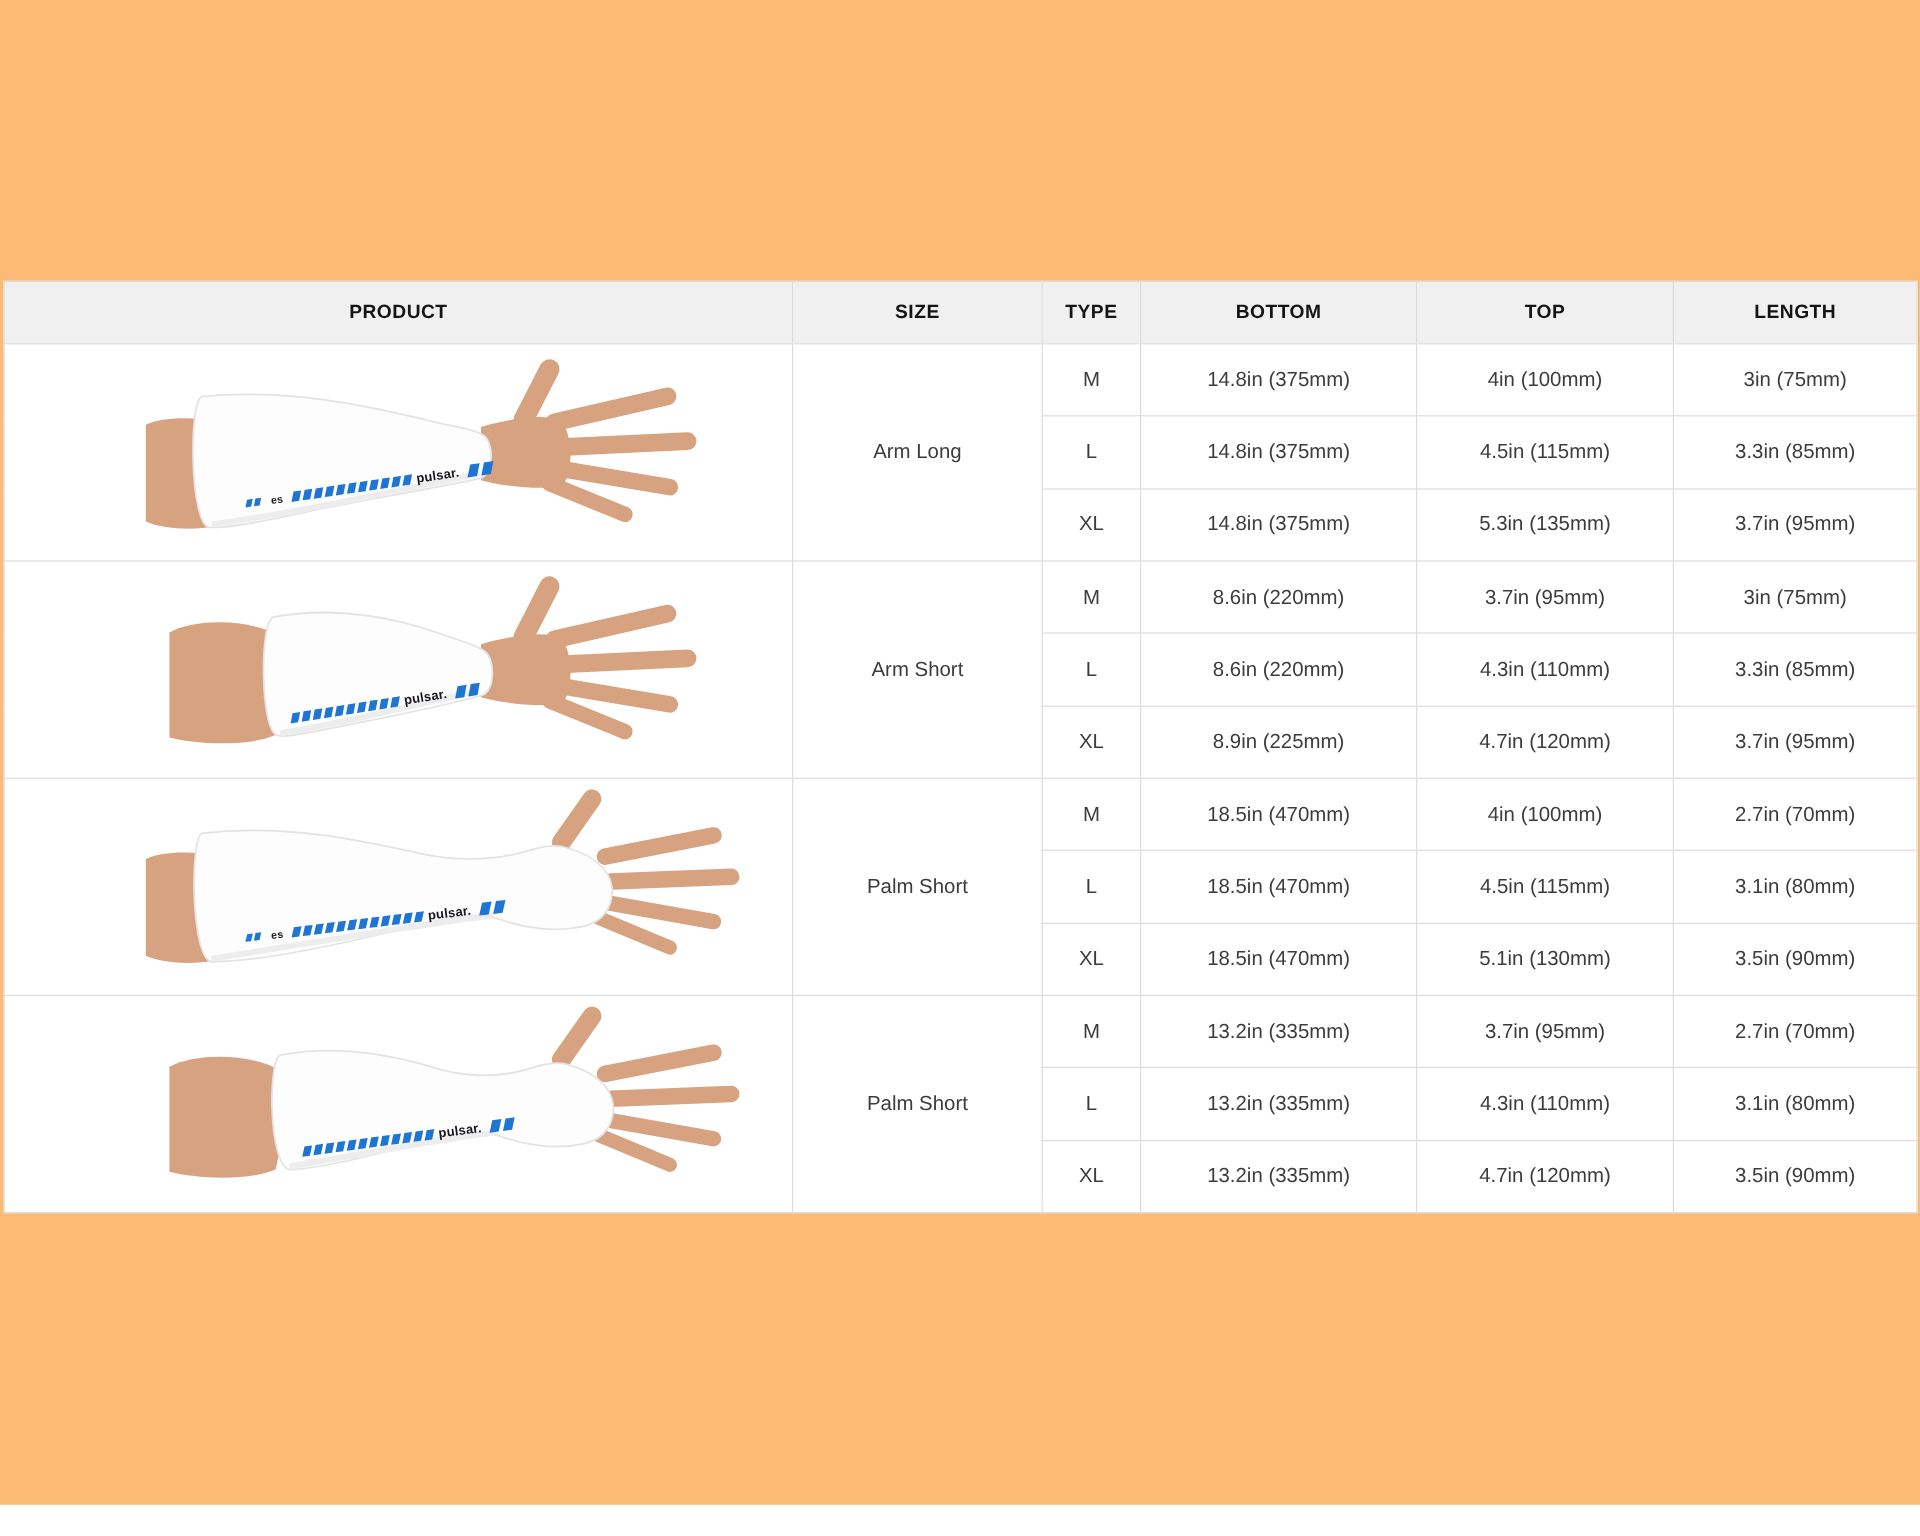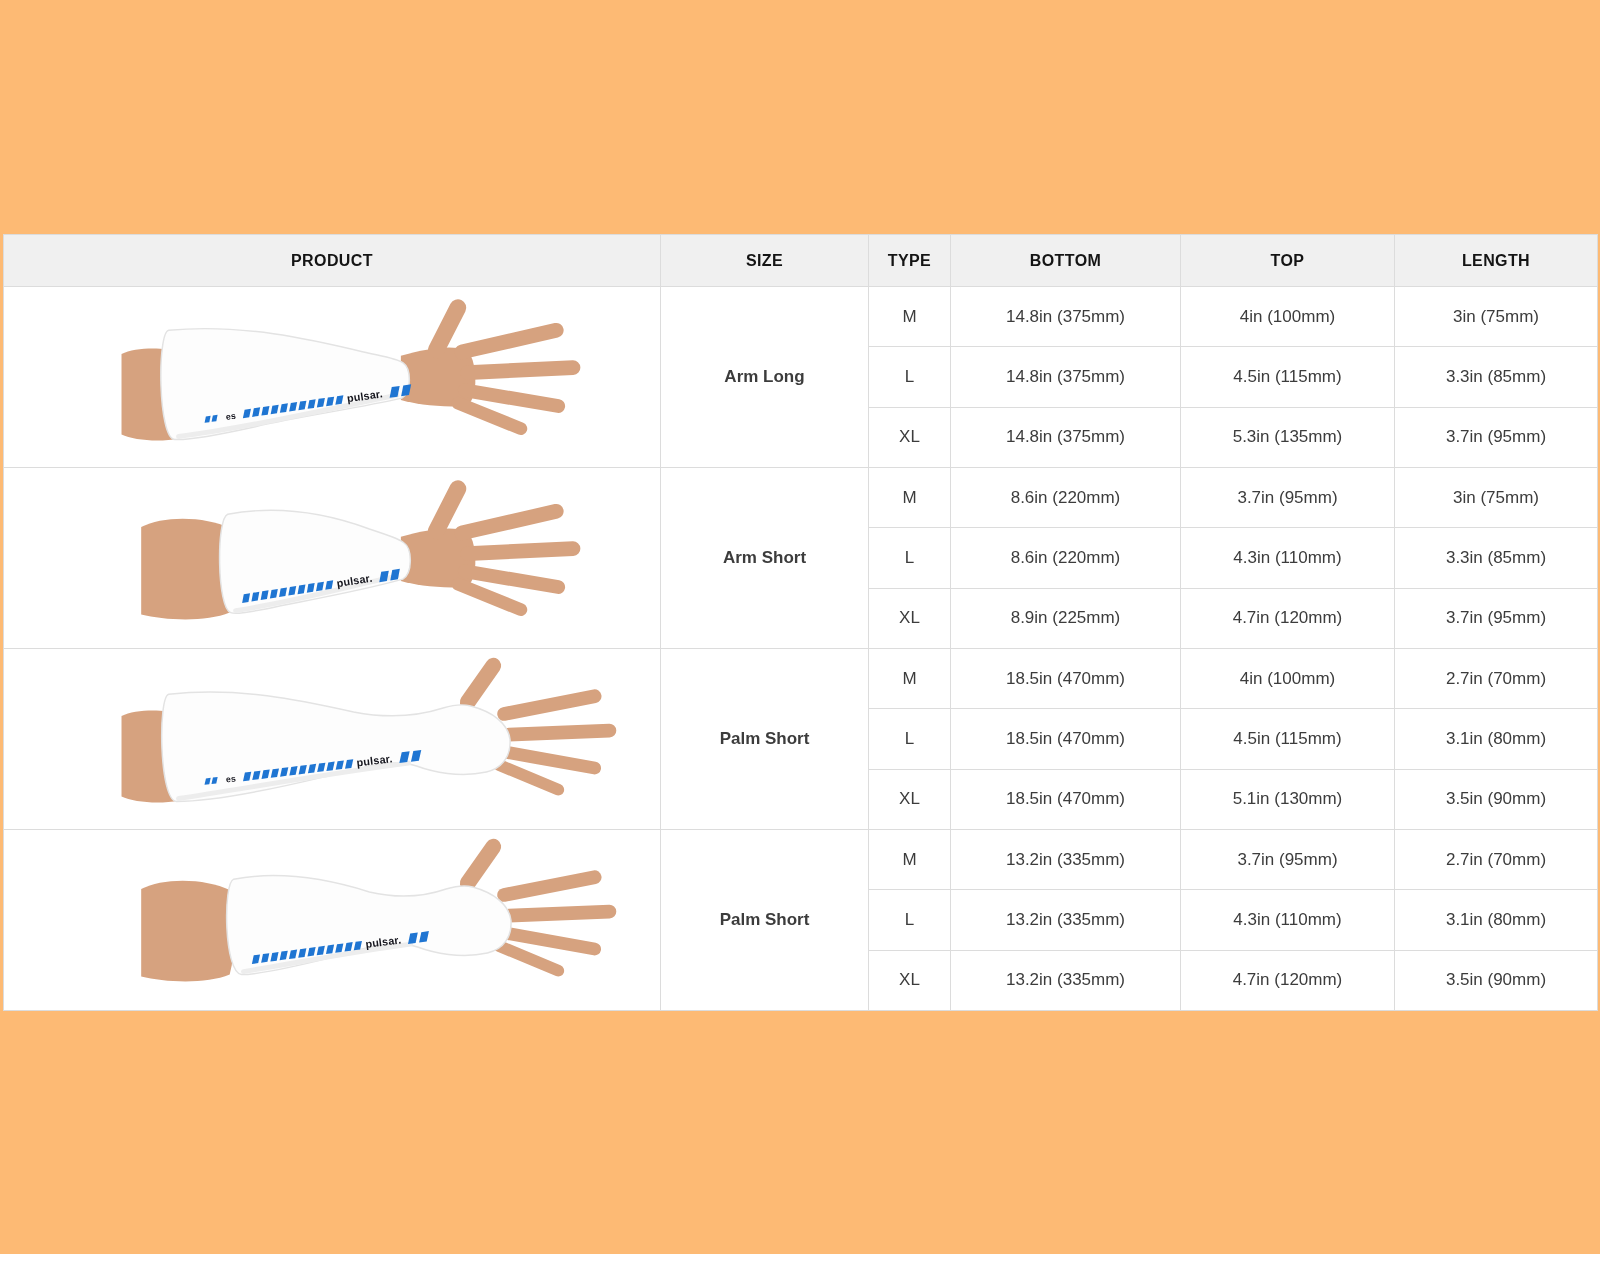--- a/index.html
+++ b/index.html
@@ -2,21 +2,21 @@
 <html><head>
 <meta charset="utf-8">
 <style>
   *{box-sizing:border-box;margin:0;padding:0}
   html,body{width:1600px;height:1280px;background:#ffffff;font-family:"Liberation Sans",sans-serif;overflow:hidden}
   .page{position:relative;width:1600px;height:1254px;background:#fdba74}
   table.size-chart{position:absolute;left:3px;top:234px;width:1594px;border-collapse:collapse;table-layout:fixed;background:#ffffff}
   .size-chart th,.size-chart td{border:1px solid #dcdcdc;text-align:center;vertical-align:middle;overflow:hidden}
   .size-chart thead th{height:52px;background:#f0f0f0;font-size:16px;font-weight:bold;letter-spacing:.4px;color:#141414}
   .size-chart tbody td{height:60px;font-size:17px;color:#3c3c3c;background:#ffffff}
-  td.type-cell{font-weight:bold;font-size:17.5px;color:#131313}
+  td.type-cell{font-weight:normal;font-size:17.5px;color:#131313}
   td.size-cell{font-size:16.5px}
   td.product-cell{padding:0}
   td.product-cell svg{display:block;margin:0 auto}
   svg text{font-family:"Liberation Sans",sans-serif}
 </style>
 </head>
 <body>
 
 <div class="page">
   <table class="size-chart">

